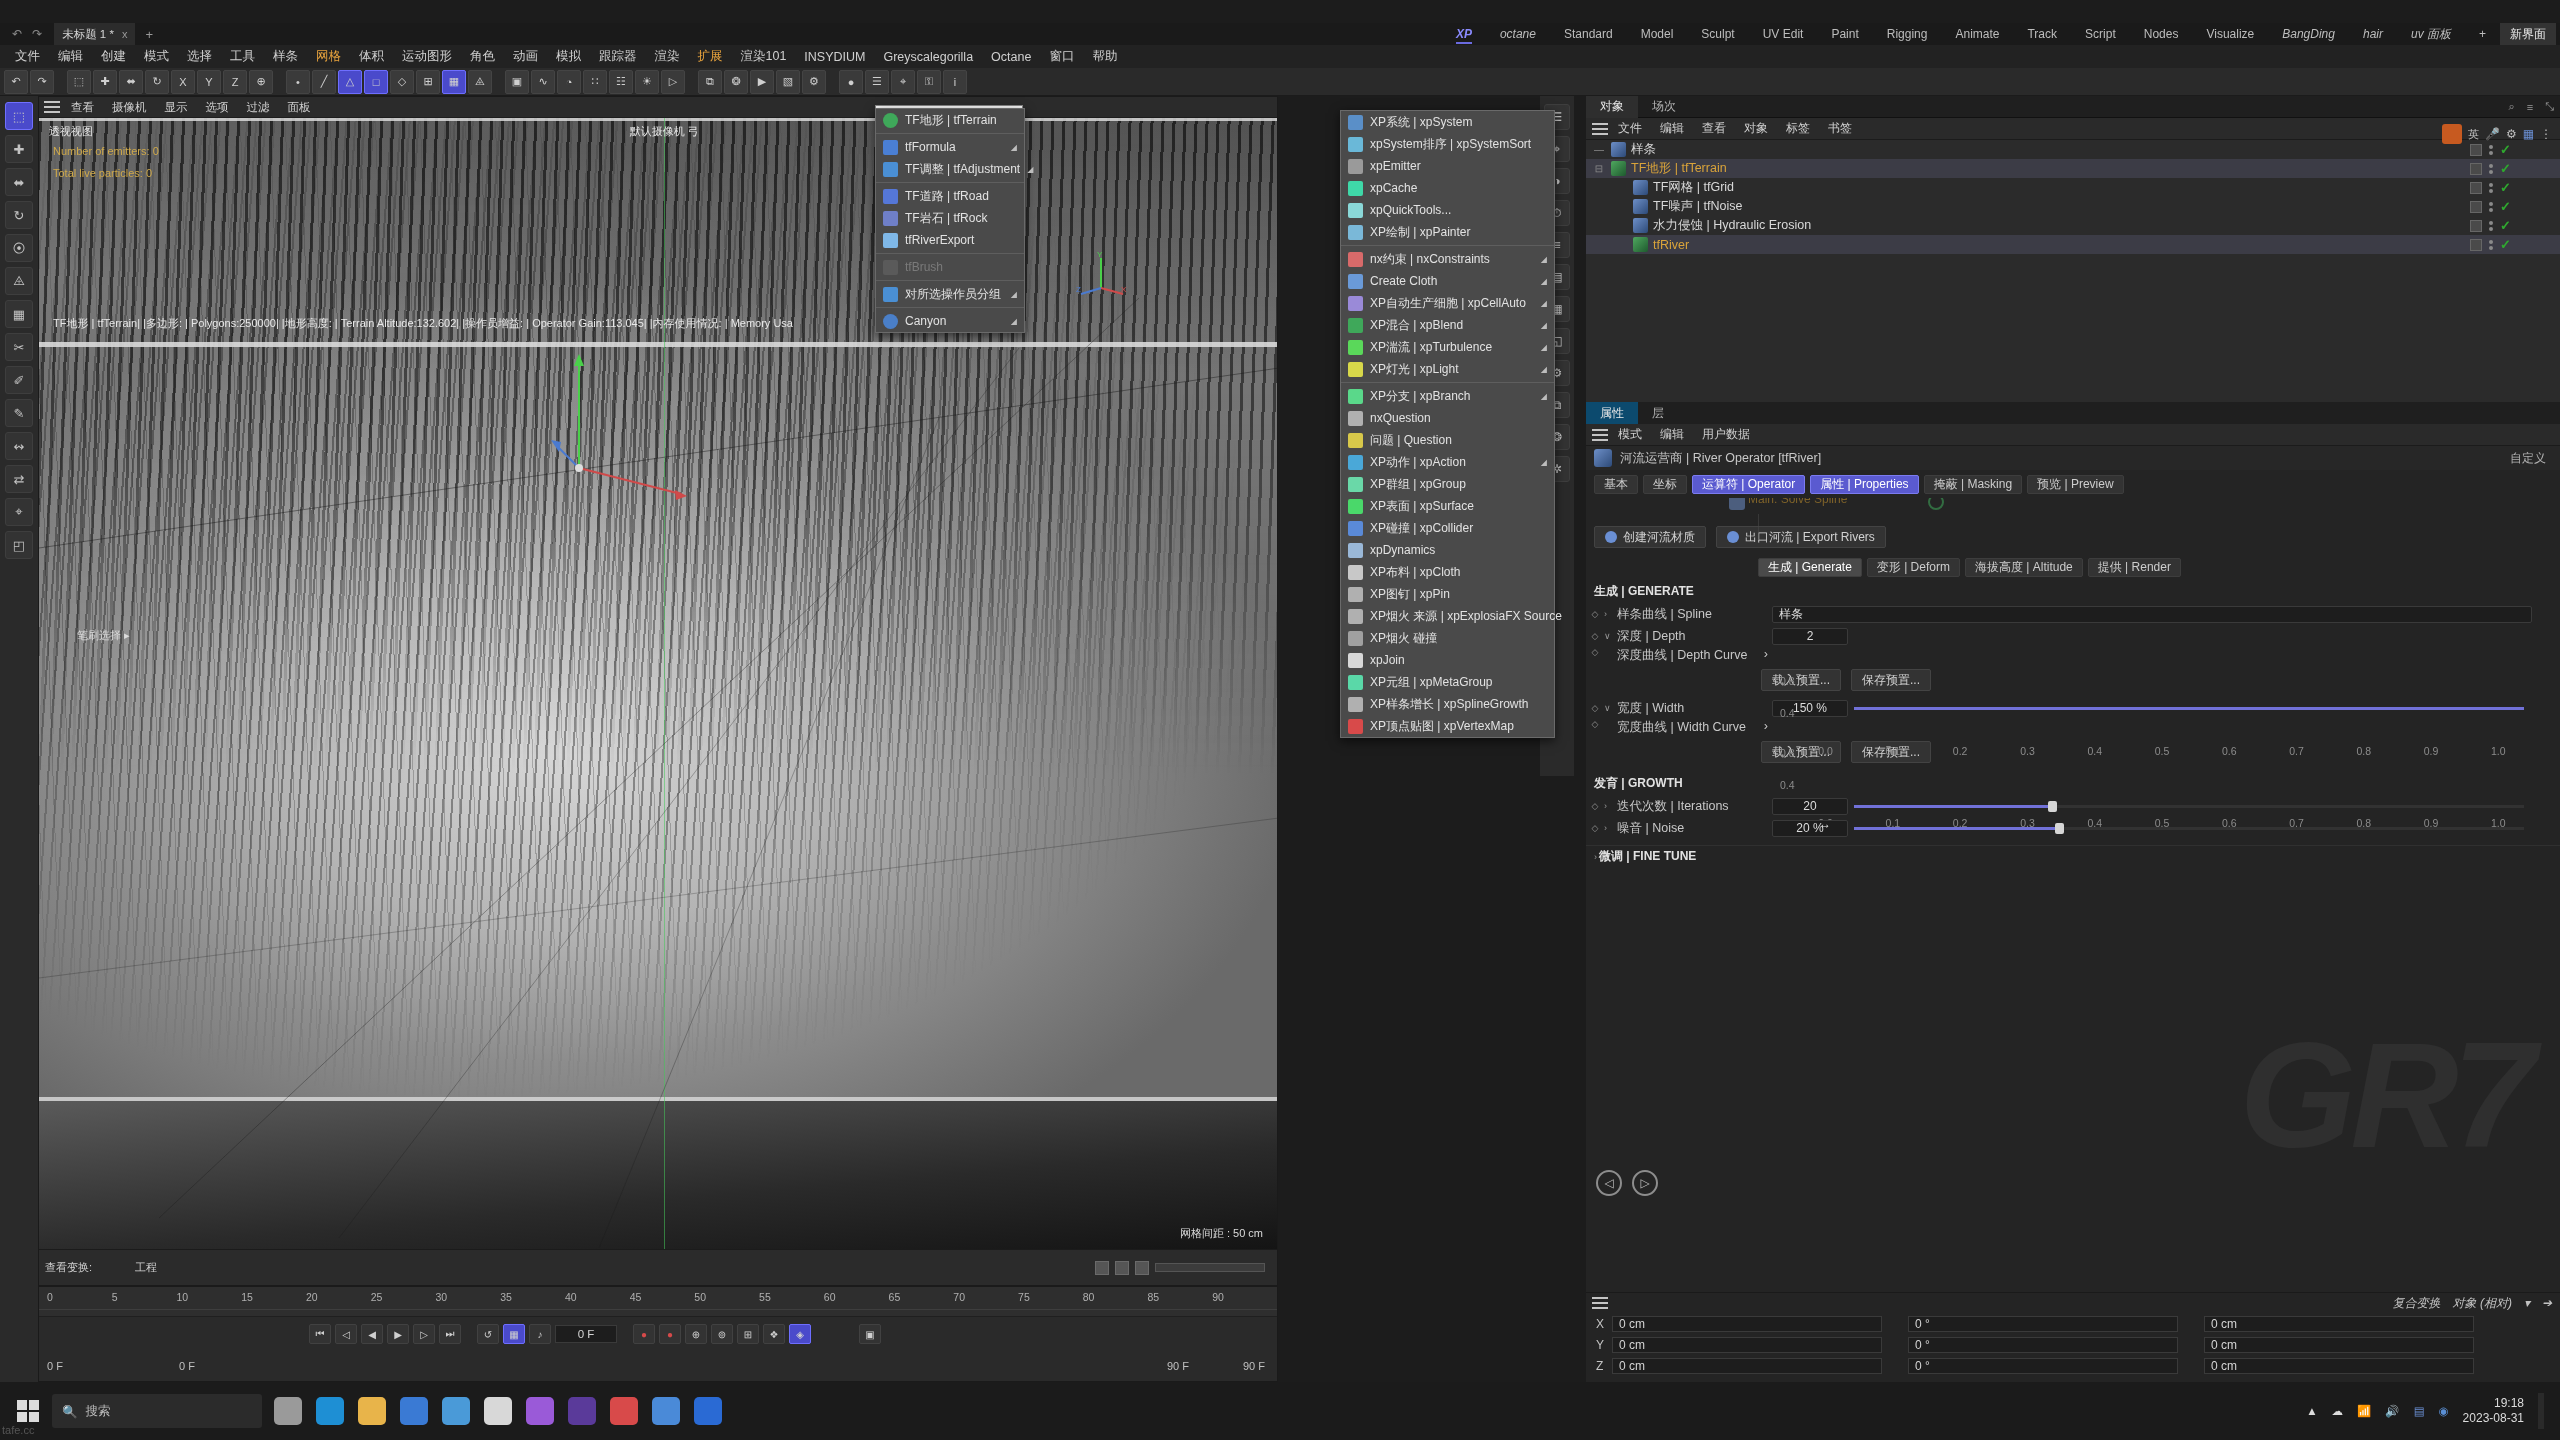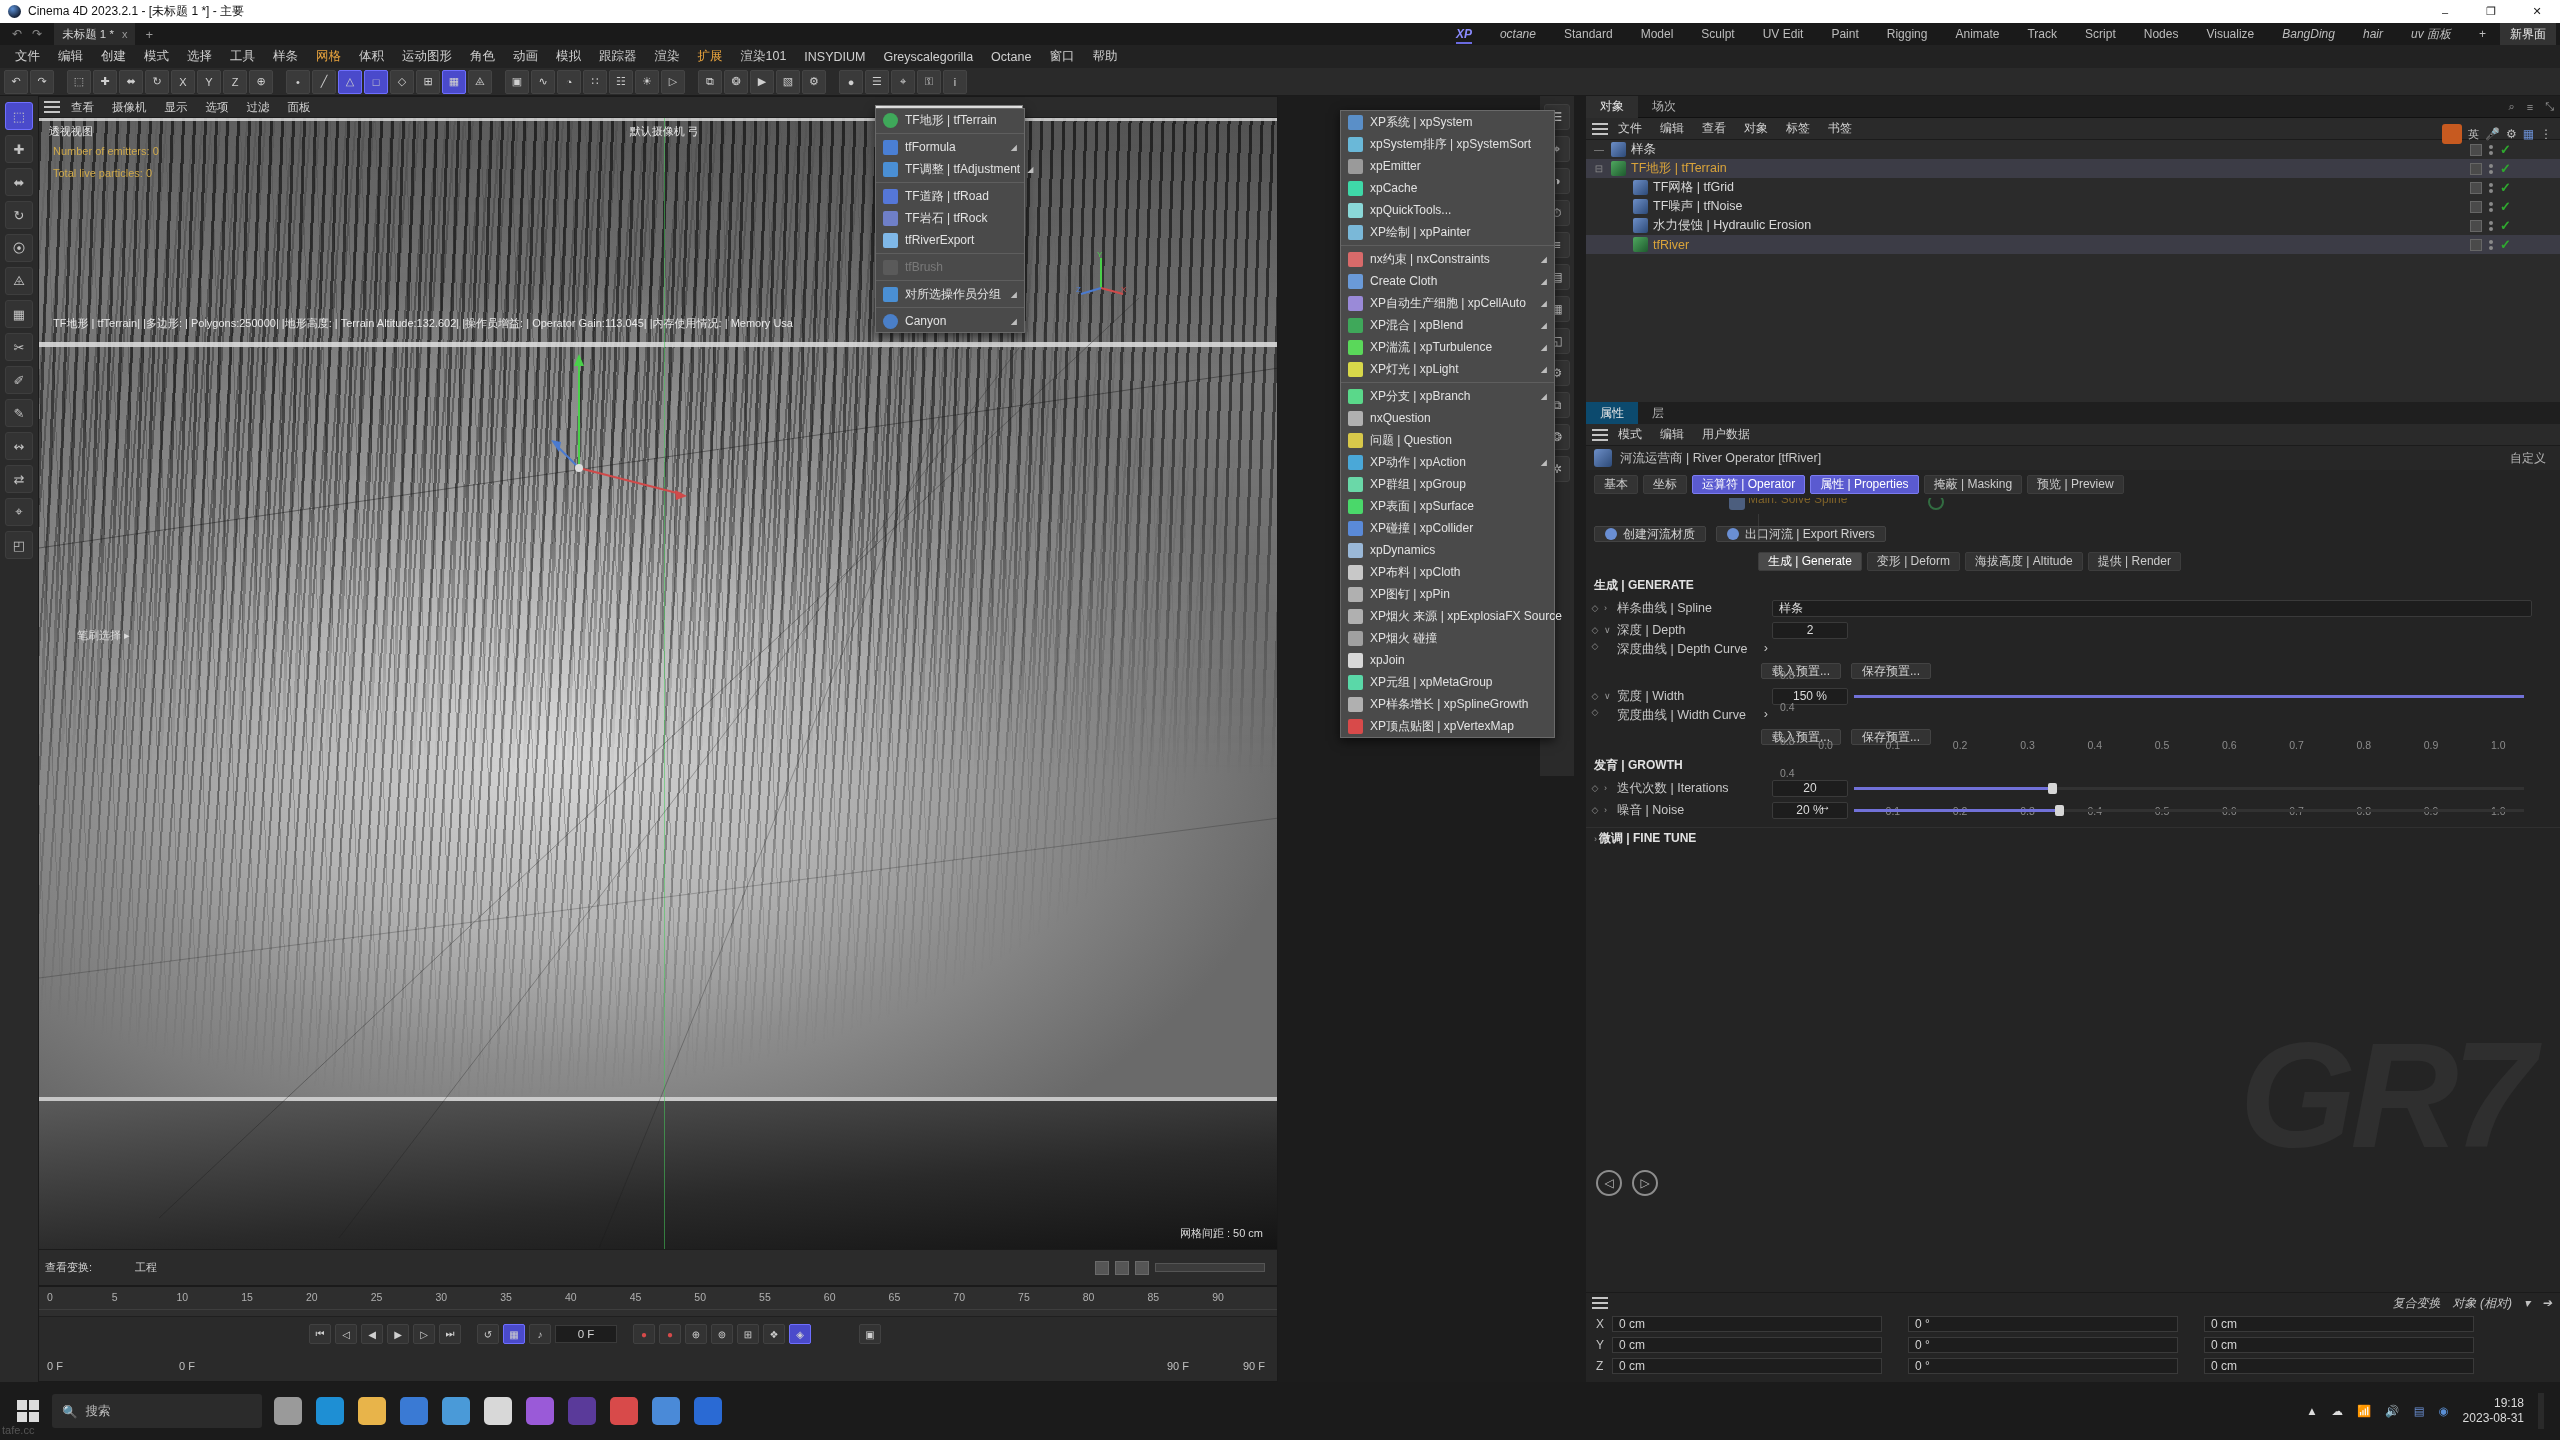--- a/index.html
+++ b/index.html
@@ -226,21 +226,21 @@
   .prow .caret { width:13px; color:#9a9a9a; font-size:9px;}
   .prow .plabel { width:155px; color:#c8c8c8; }
   .field { height:17px; background:#1d1d1d; border:1px solid #3a3a3a; border-radius:2px;
      font-size:12px; color:#dcdcdc; display:flex; align-items:center; padding:0 6px;}
   .slider { flex:1; height:17px; position:relative; margin-left:6px;}
   .slider .trk { position:absolute;left:0;right:0;top:7px;height:3px;background:#323232;}
   .slider .fill { position:absolute;left:0;top:7px;height:3px;background:#7171d8;}
   .slider .knob { position:absolute;top:3px;width:9px;height:11px;border-radius:2px;background:#d6d6d6;}
 
   .btnrow { display:flex; gap:10px; padding:6px 0 6px 8px;}
-  .pbtn { height:16px; padding:0 10px; display:flex;align-items:center; gap:6px;
+  .pbtn { height:22px; padding:0 10px; display:flex;align-items:center; gap:6px;
      font-size:12px; background:#333; border:1px solid #434343; border-radius:2px; color:#d2d2d2;}
 
   .gr-watermark { position:absolute; right:30px; bottom:110px; font-size:150px; font-weight:bold;
      color:rgba(255,255,255,.05); font-style:italic; letter-spacing:-6px; pointer-events:none;}
 
   .coord-panel { position:absolute; left:0; right:0; bottom:0; height:90px; background:#242424;
      border-top:1px solid #1a1a1a; }
   .coord-menu { height:20px; display:flex; align-items:center; padding-left:6px; gap:6px;
      font-size:12px; color:#c2c2c2;}
   .coord-menu .right { margin-left:auto; display:flex; gap:12px; padding-right:8px; align-items:center;font-style:italic;}
@@ -281,29 +281,20 @@
   .tb-right { margin-left:auto; display:flex; align-items:center; gap:14px; padding-right:16px;
      font-size:11.5px; color:#dcdcdc;}
   .tb-clock { text-align:right; line-height:15px; font-size:12px;}
   .watermark-left { position:absolute; left:2px; bottom:4px; font-size:11px; color:#555;}
 </style>
 </head>
 <body>
 
 <div id="app">
 
-  <div class="titlebar">
-    <span class="c4d-logo"></span>
-    <span>Cinema 4D 2023.2.1 - [未标题 1 *] - 主要</span>
-    <div class="winbtns">
-      <div>–</div>
-      <div>❐</div>
-      <div class="close">✕</div>
-    </div>
-  </div>
 
   <div class="tabrow">
     <div class="undoredo">
       <span>↶</span>
       <span>↷</span>
     </div>
     <div class="doctab">
       <span>未标题 1 *</span>
       <span class="x">x</span>
     </div>

